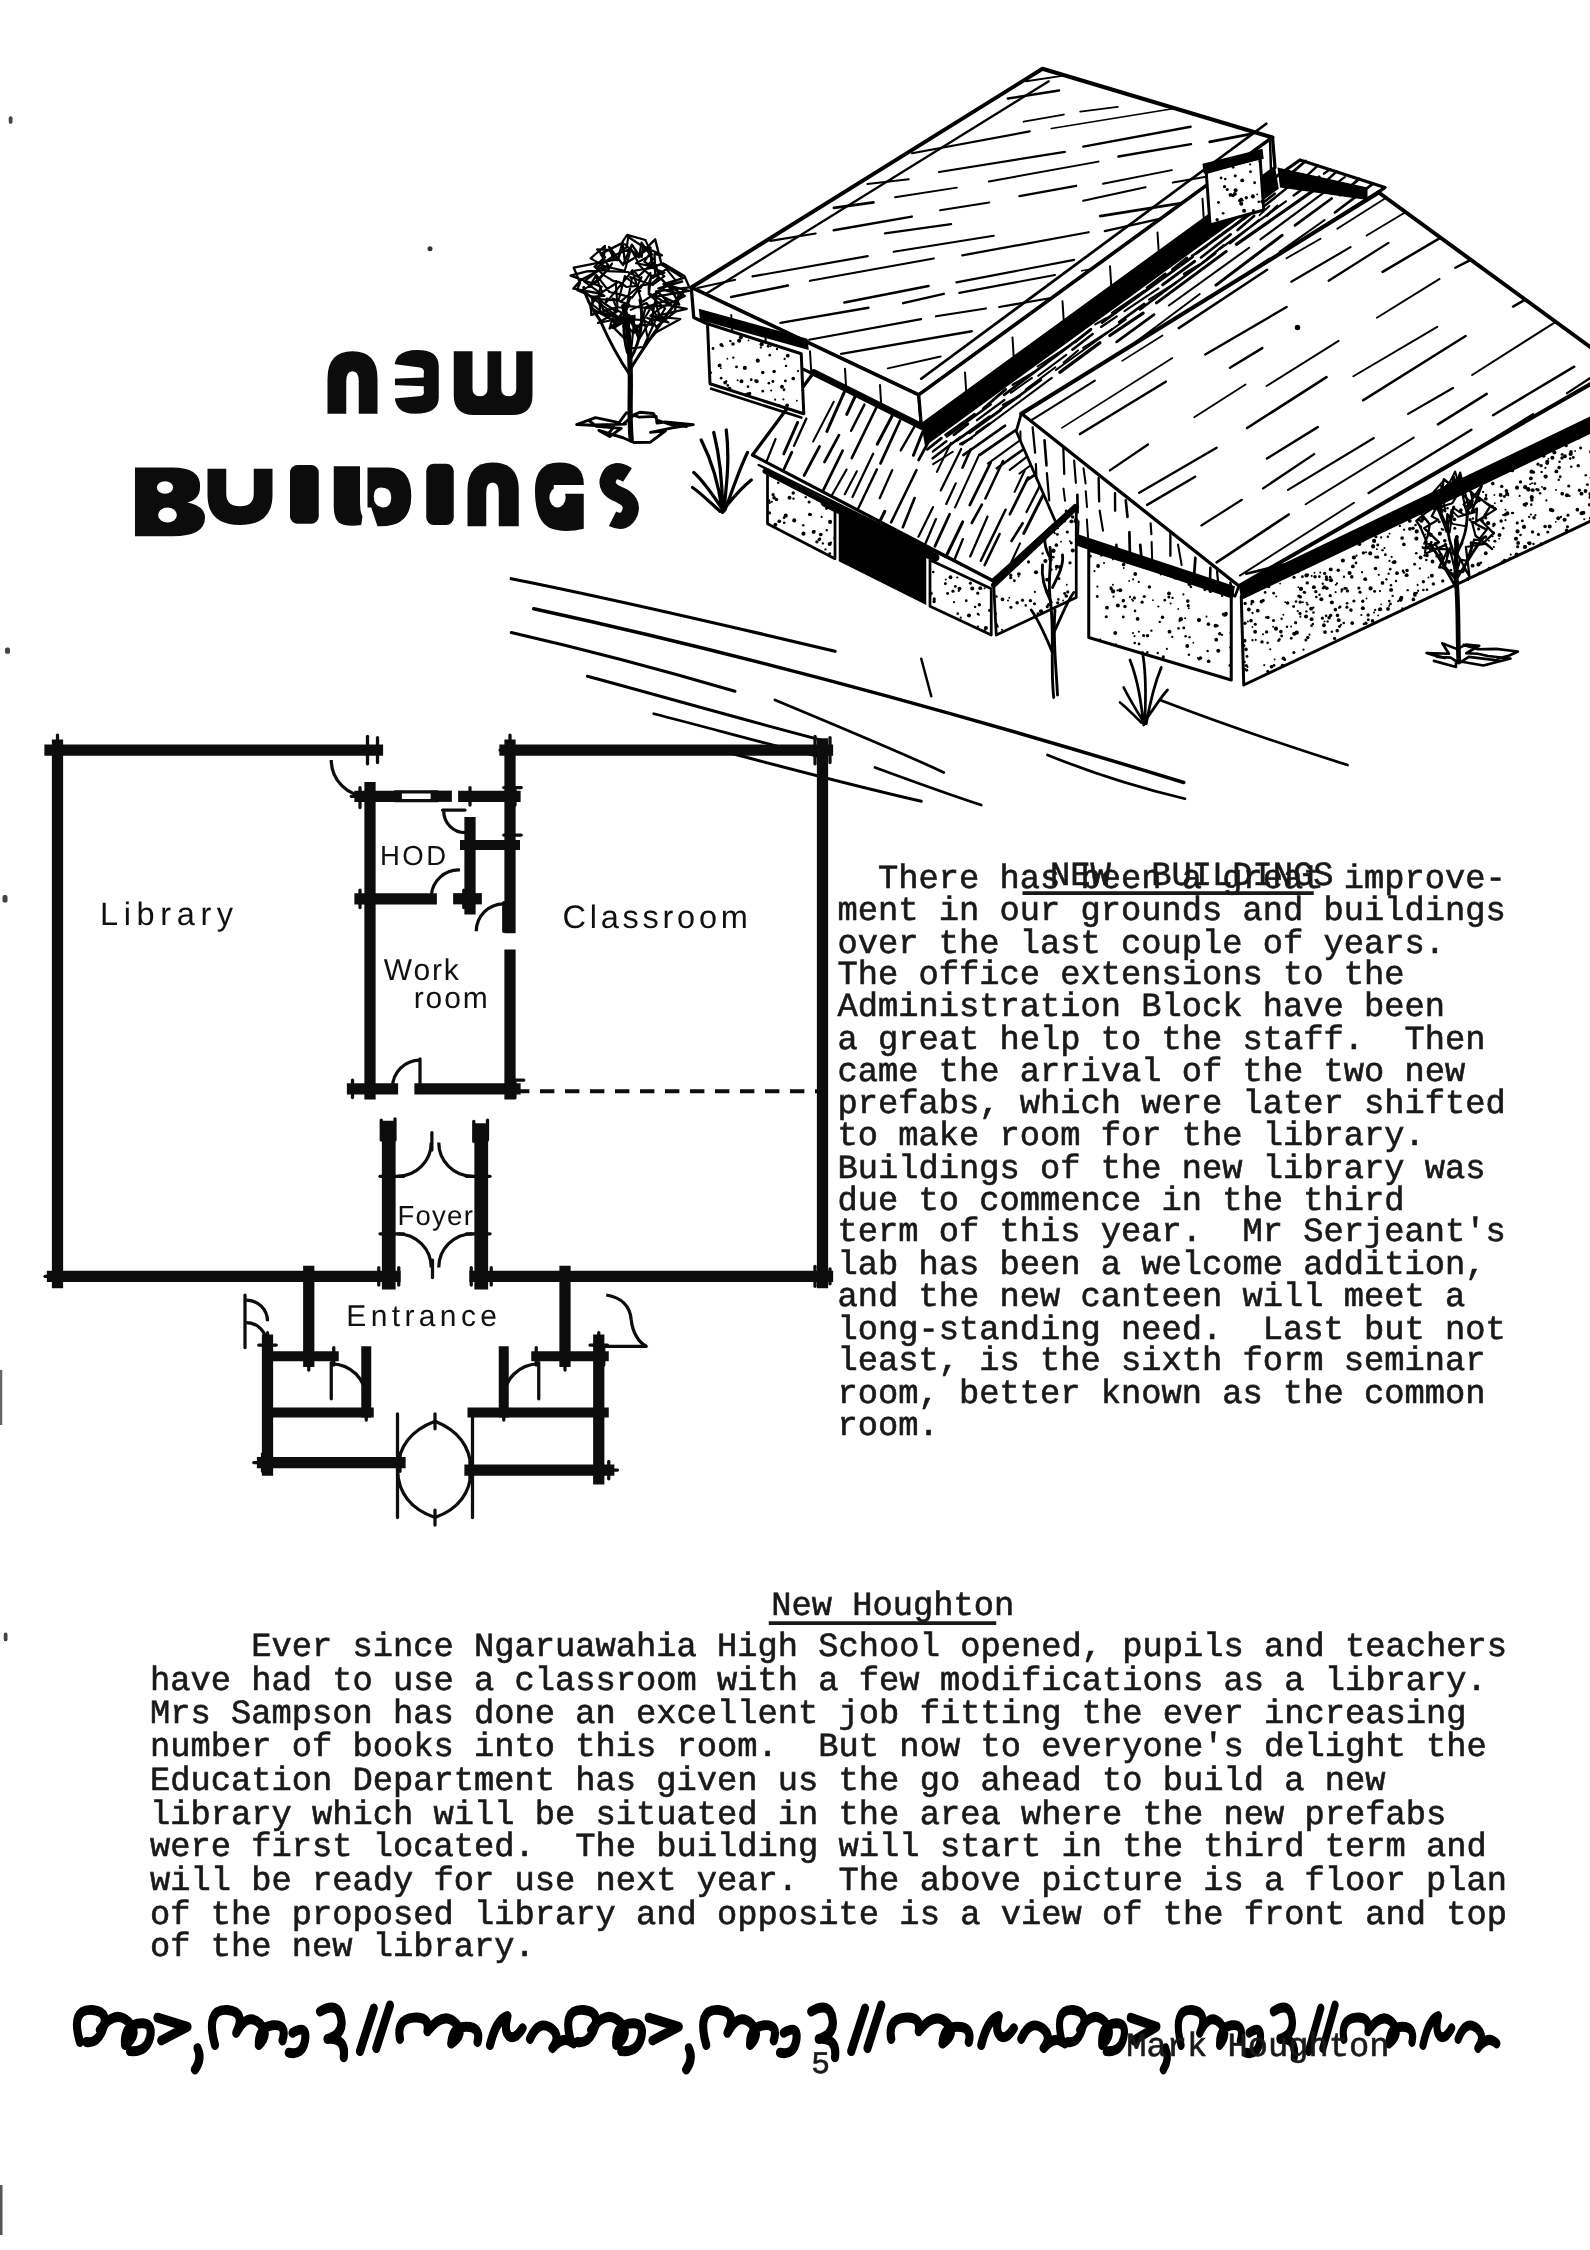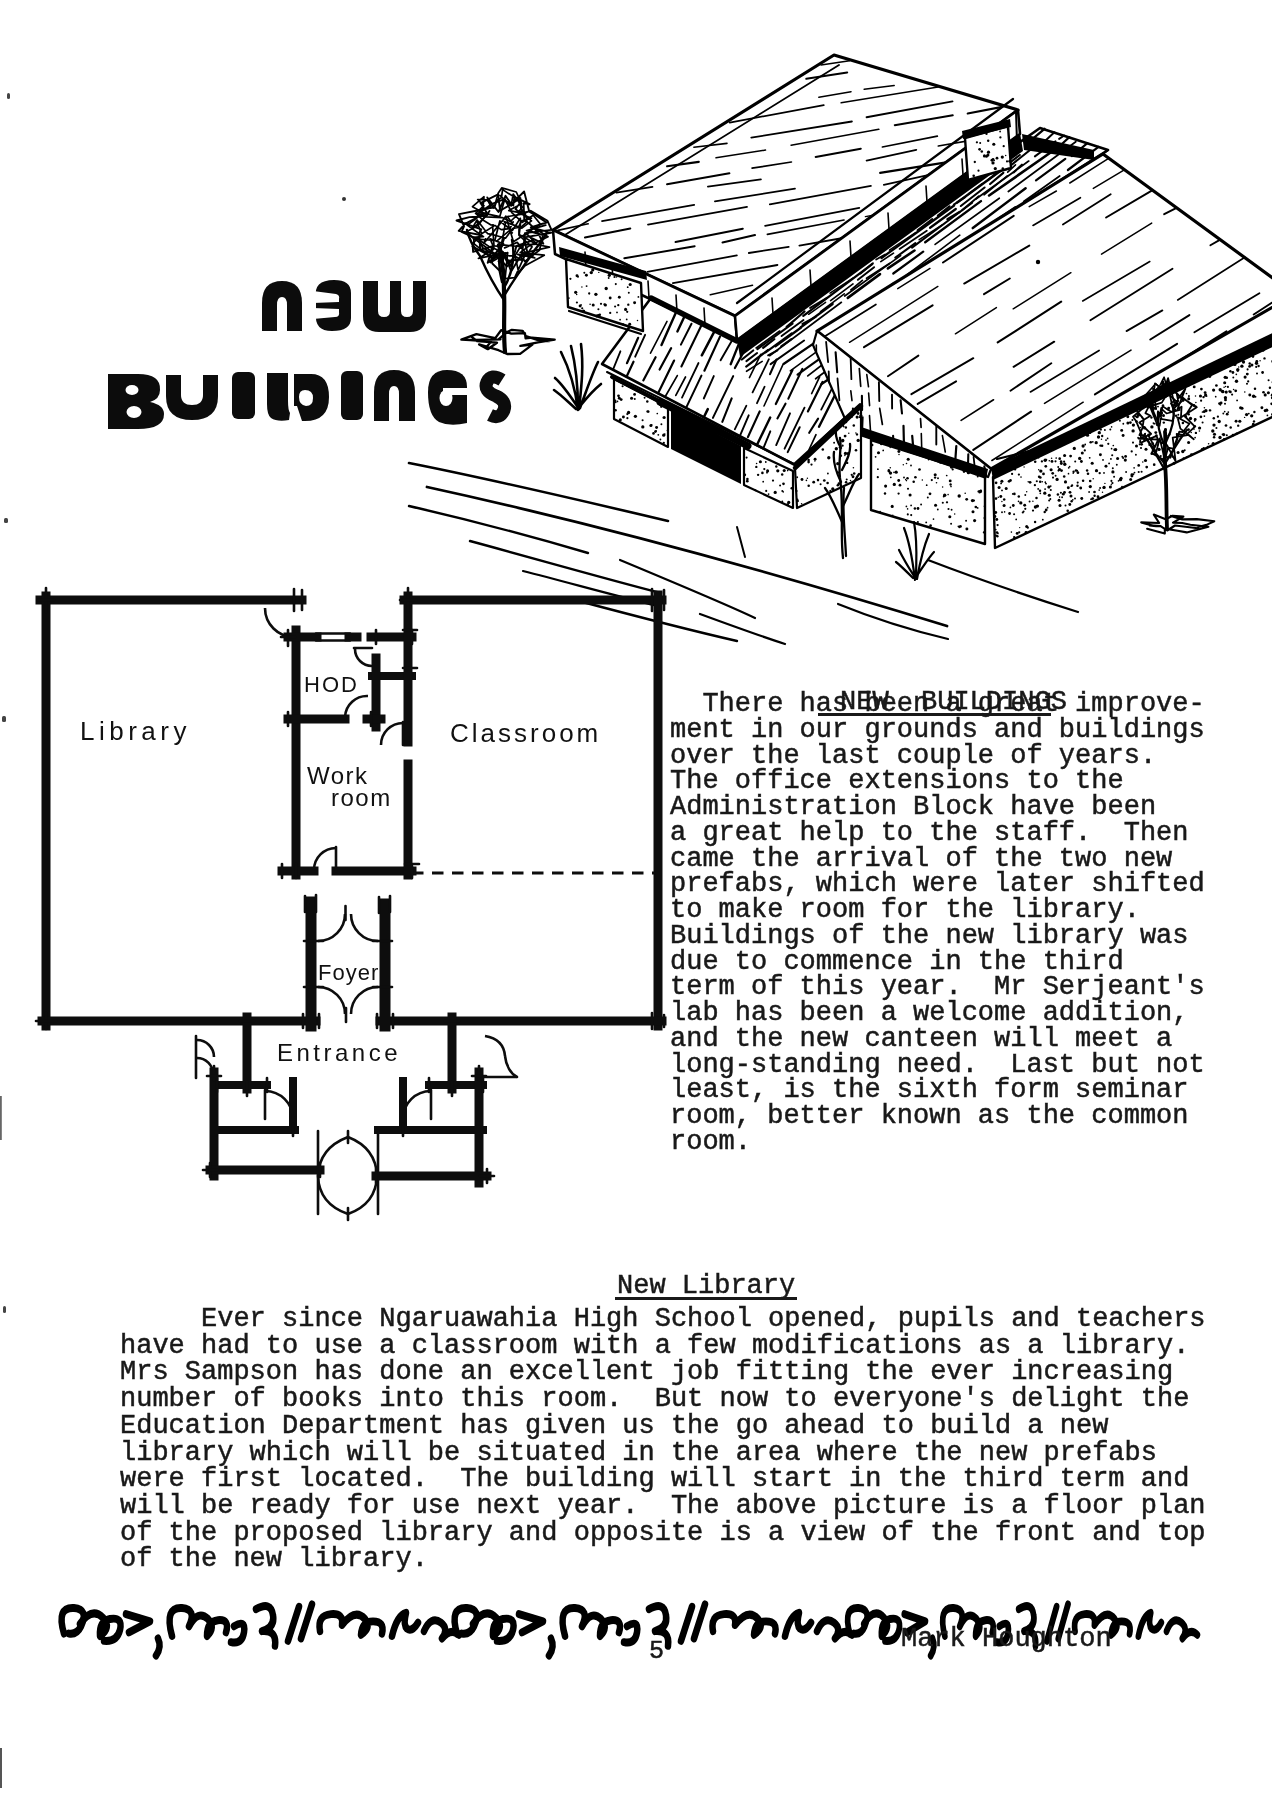--- a/index.html
+++ b/index.html
@@ -1535,21 +1535,21 @@
 Buildings of the new library was
 due to commence in the third
 term of this year.  Mr Serjeant's
 lab has been a welcome addition,
 and the new canteen will meet a
 long-standing need.  Last but not
 least, is the sixth form seminar
 room, better known as the common
 room.</div>
 
-<div class="tw" style="left:617px;top:1271px;">New Library</div>
+<div class="tw" style="left:617px;top:1271px;">New Houghton</div>
 <div style="position:absolute;left:615px;top:1297px;width:182px;height:3px;background:#191919"></div>
 
 <div class="tw" style="left:120px;top:1306px;line-height:26.7px;">     Ever since Ngaruawahia High School opened, pupils and teachers
 have had to use a classroom with a few modifications as a library.
 Mrs Sampson has done an excellent job fitting the ever increasing
 number of books into this room.  But now to everyone's delight the
 Education Department has given us the go ahead to build a new
 library which will be situated in the area where the new prefabs
 were first located.  The building will start in the third term and
 will be ready for use next year.  The above picture is a floor plan

